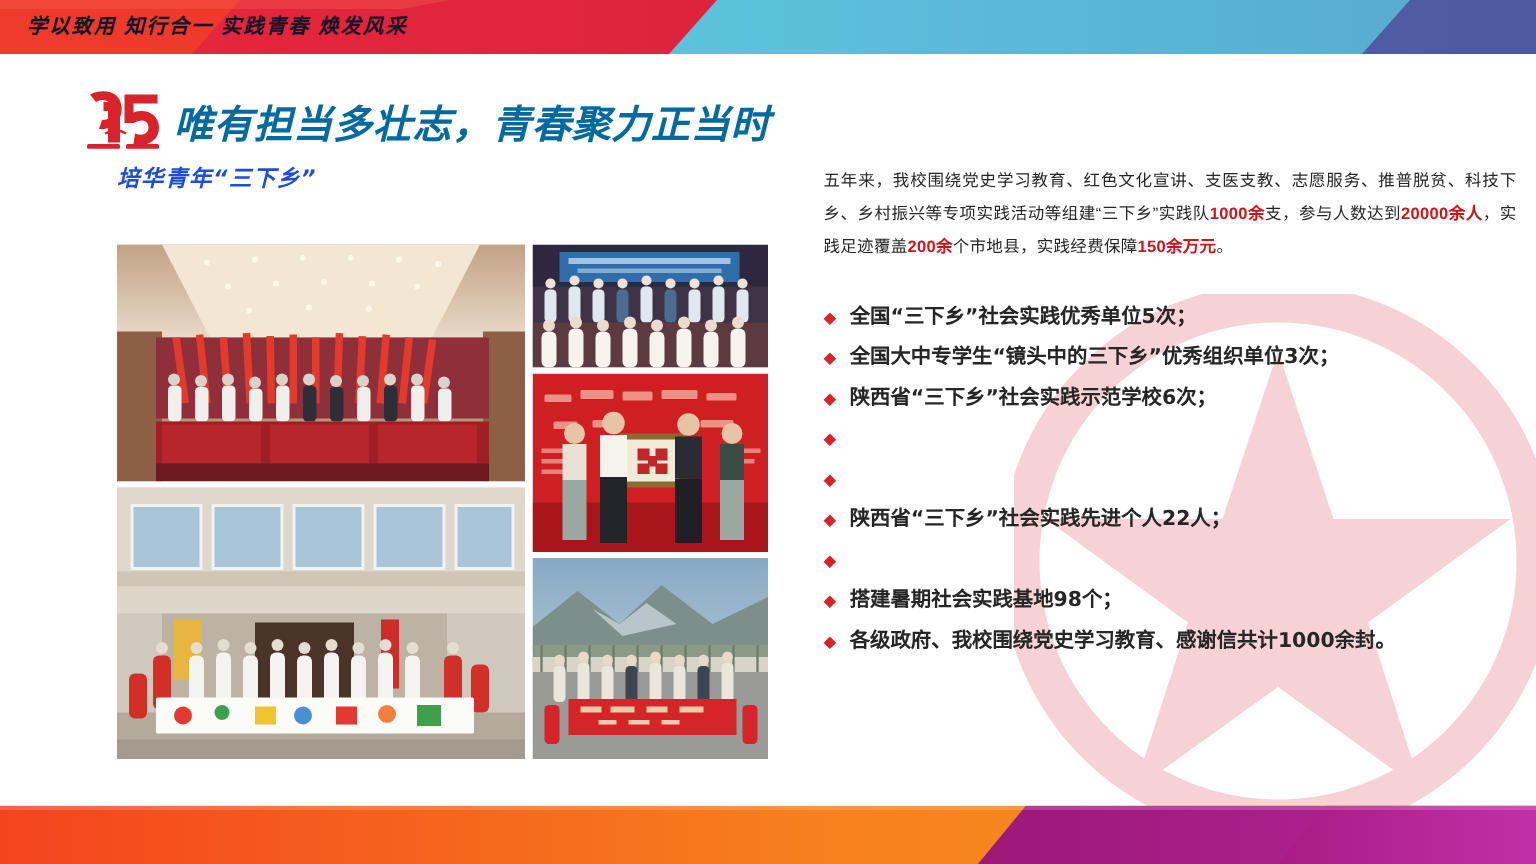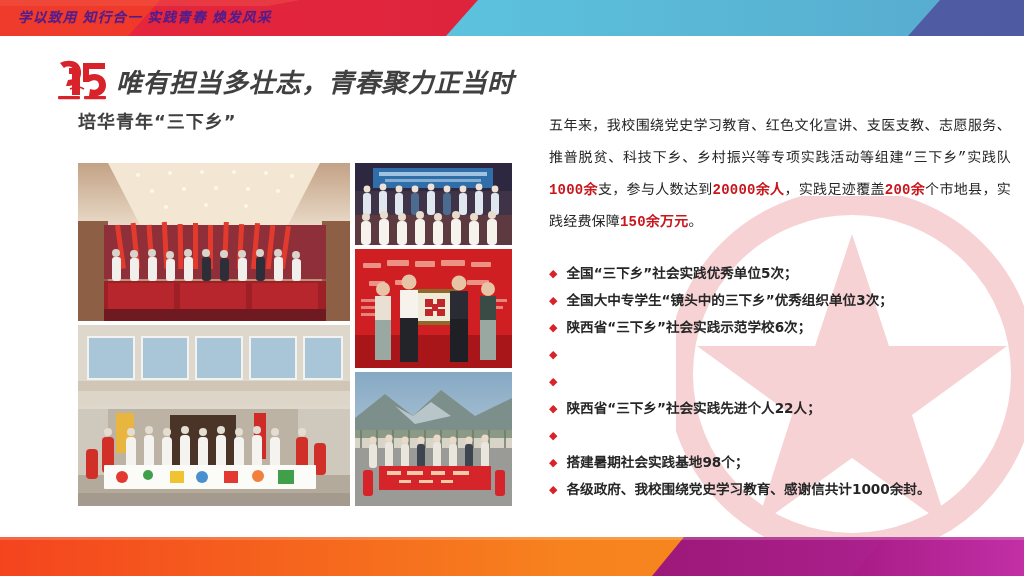--- a/index.html
+++ b/index.html
@@ -15,59 +15,59 @@
   .watermark{
     position:absolute;left:676px;top:196px;width:348px;height:360px;
     pointer-events:none;z-index:0;opacity:1;
   }
 
   
   .topbar{position:absolute;left:0;top:0;width:1024px;height:36px;z-index:5;overflow:hidden;}
   .topbar svg{display:block;}
   .topbar-text{
     position:absolute;left:18px;top:0;height:36px;line-height:36px;
-    color:#4c1d95;font-size:13.5px;font-weight:bold;font-style:italic;
+    color:#0f172a;font-size:13.5px;font-weight:bold;font-style:italic;
     letter-spacing:1.4px;white-space:nowrap;z-index:6;
     text-shadow:0 0 1px rgba(150,0,0,.25);
   }
 
   
   .botbar{position:absolute;left:0;top:537px;width:1024px;height:39px;z-index:5;overflow:hidden;}
   .botbar svg{display:block;}
 
   
   .logo95{position:absolute;left:56px;top:59px;width:54px;height:42px;z-index:4;}
   .headline{
     position:absolute;left:116px;top:62px;z-index:4;
     font-size:26px;font-weight:bold;font-style:italic;letter-spacing:.5px;
-    color:#404040;white-space:nowrap;
+    color:#0369a1;white-space:nowrap;
     font-family:"DejaVu Sans","Liberation Sans",sans-serif;
   }
   .subhead{
     position:absolute;left:78px;top:107px;z-index:4;
-    font-size:18px;font-weight:bold;letter-spacing:1px;
-    color:#404040;white-space:nowrap;
+    font-size:15px;font-weight:bold;font-style:italic;letter-spacing:1px;
+    color:#1d4ed8;white-space:nowrap;
     font-family:"DejaVu Sans","Liberation Sans",sans-serif;
   }
 
   
   .photos{position:absolute;left:78px;top:163px;width:434px;height:343px;z-index:3;}
   .ph{position:absolute;overflow:hidden;background:#ddd;}
   .ph svg{display:block;width:100%;height:100%;}
   .ph-a{left:0;top:0;width:272px;height:158px;}
   .ph-b{left:0;top:162px;width:272px;height:181px;}
   .ph-c{left:277px;top:0;width:157px;height:82px;}
   .ph-d{left:277px;top:86px;width:157px;height:119px;}
   .ph-e{left:277px;top:209px;width:157px;height:134px;}
 
   
   .rtcol{position:absolute;left:549px;top:110px;width:462px;z-index:4;}
   .para{
-    font-size:14px;line-height:32px;color:#262626;text-align:justify;
-    font-family:Liberation Mono, monospace;
+    font-size:11px;line-height:22px;color:#262626;text-align:justify;
+    font-family:Liberation Sans, sans-serif;
     letter-spacing:.2px;
   }
   .para .hl{color:#c8161d;font-weight:bold;}
 
   .bullets{margin-top:22px;}
   .blt{
     display:flex;align-items:flex-start;gap:9px;
     font-size:13.6px;line-height:27px;color:#262626;
     font-family:"DejaVu Sans","Liberation Sans",sans-serif;
     white-space:nowrap;

